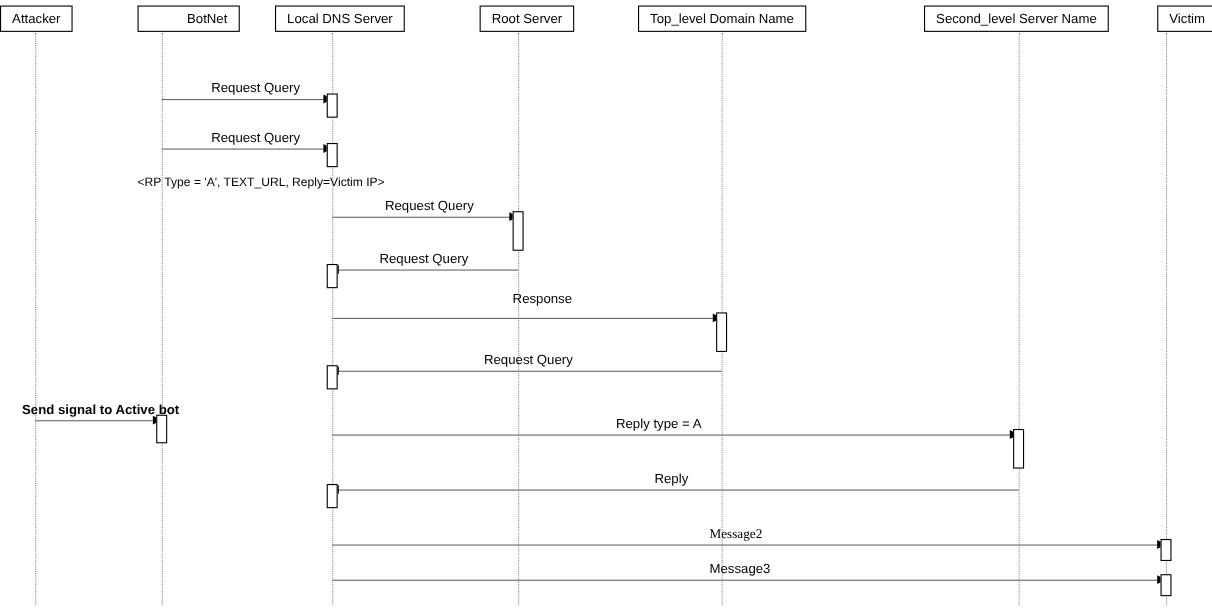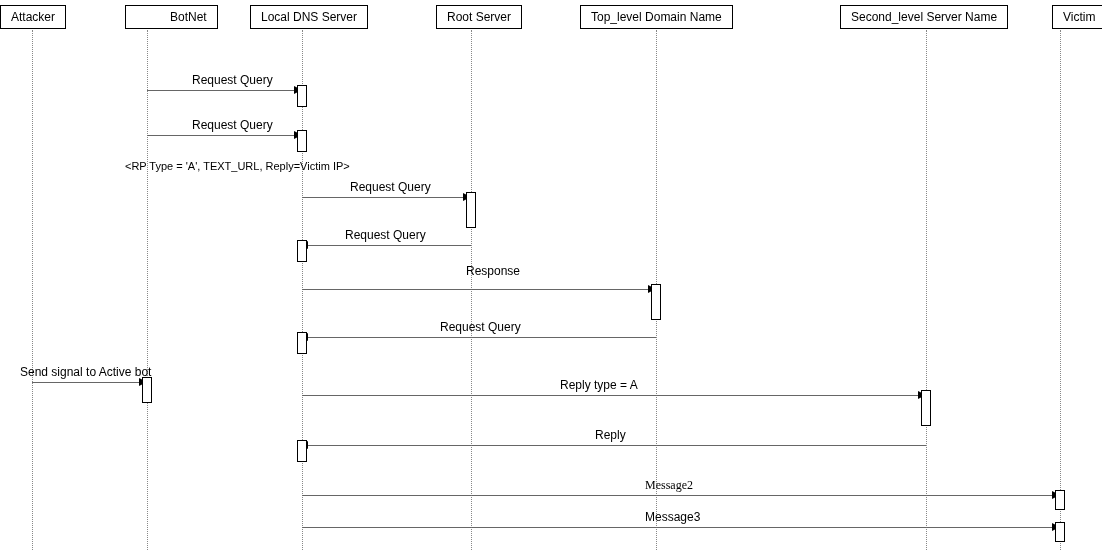--- a/index.html
+++ b/index.html
@@ -110,21 +110,21 @@
 <div class="message-label" style="left:450px; top:264px;margin-left:16px;">Response</div>
 <div class="message-line" style="left:302px; top:289px; width:349px;"></div>
 <div class="arrow-right" style="left:648px; top:285px;"></div>
 <div class="activation" style="left:651px; top:284px; height:36px;"></div>
 
 <div class="message-label" style="left:440px; top:320px;">Request Query</div>
 <div class="message-line" style="left:307px; top:337px; width:349px;"></div>
 <div class="arrow-left" style="left:300px; top:333px;"></div>
 <div class="activation" style="left:297px; top:332px; height:22px;"></div>
 
-<div class="message-label" style="left:20px; top:365px;">Send signal to Active bot</div>
+<div class="message-label" style="left:20px; top:365px;font-weight:bold;">Send signal to Active bot</div>
 <div class="message-line" style="left:32px; top:382px; width:110px;"></div>
 <div class="arrow-right" style="left:139px; top:378px;"></div>
 <div class="activation" style="left:142px; top:377px; height:26px;"></div>
 
 <div class="message-label" style="left:560px; top:378px;text-align:right;">Reply type = A</div>
 <div class="message-line" style="left:302px; top:395px; width:619px;"></div>
 <div class="arrow-right" style="left:918px; top:391px;"></div>
 <div class="activation" style="left:921px; top:390px; height:36px;"></div>
 
 <div class="message-label" style="left:595px; top:428px;">Reply</div>

